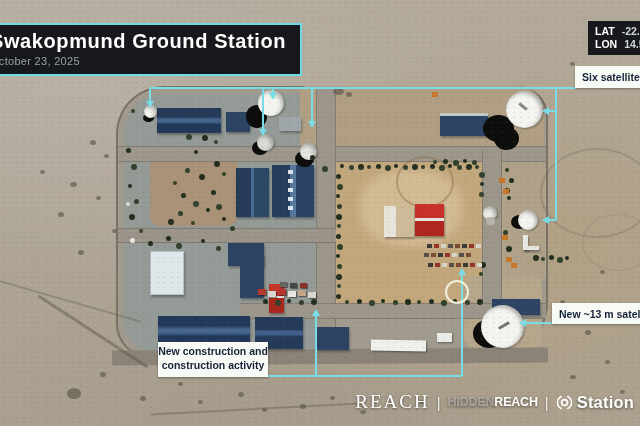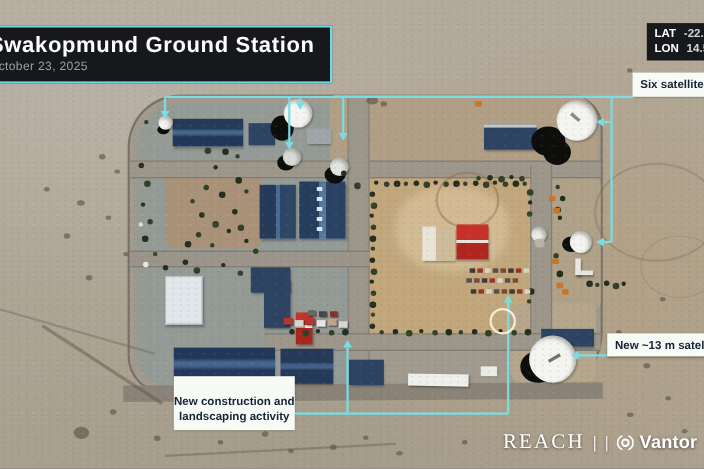--- a/index.html
+++ b/index.html
@@ -337,31 +337,32 @@
   </div>
 
   <div class="anno-label" style="left:575px;top:66px;width:80px;height:22px;padding:4px 0 0 7px;box-sizing:border-box;">
     <span>Six satellite dishes</span>
   </div>
 
   <div class="anno-label" style="left:552px;top:303px;width:100px;height:21px;padding:4px 0 0 7px;box-sizing:border-box;">
     <span>New ~13 m satellite dish</span>
   </div>
 
-  <div class="anno-label" style="left:158px;top:342px;width:110px;height:33px;text-align:center;padding-top:16px;white-space:normal;">
+  <div class="anno-label" style="left:158px;top:342px;width:110px;height:33px;text-align:center;padding-top:2px;white-space:normal;">
     <div>New construction and</div>
-    <div>landscaping activity</div>
+    <div>construction activity</div>
   </div>
 
   <div class="footer">
     <span class="csis">REACH</span>
     <span class="sep">|</span>
+    <span class="hr"><span class="hidden">HIDDEN</span><span>REACH</span></span>
     <span class="sep">|</span>
     <span class="vantor">
       <svg width="17" height="17" viewBox="0 0 24 24">
         <path d="M7.5 3.5a9.4 9.4 0 0 0 0 17" stroke="#fff" stroke-width="2.1" fill="none" stroke-linecap="round"></path>
         <path d="M16.5 3.5a9.4 9.4 0 0 1 0 17" stroke="#fff" stroke-width="2.1" fill="none" stroke-linecap="round"></path>
         <circle cx="12" cy="12" r="4.2" stroke="#fff" stroke-width="2.4" fill="none"></circle>
       </svg>
-      <span>Vantor</span>
+      <span>Station</span>
     </span>
   </div>
 </div>
 
 </body></html>

